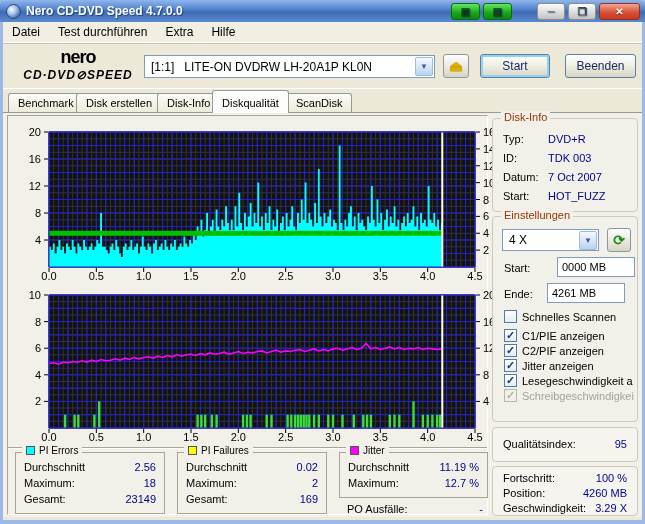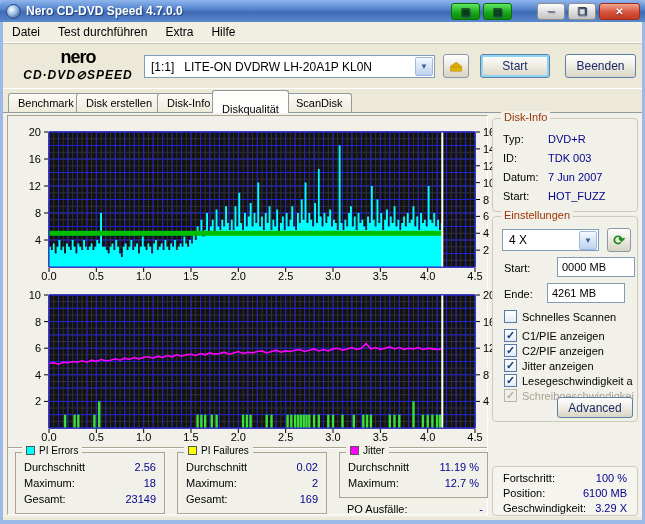--- a/index.html
+++ b/index.html
@@ -41,21 +41,21 @@
   .eject-glyph{color:#E0B000;font-size:14px;font-weight:bold;text-shadow:0 0 1px #7a5c00;}
   .xp-btn{position:absolute;height:24px;border:1px solid #5E7FA8;border-radius:3px;color:#1A2A66;
     background:linear-gradient(180deg,#FEFEFE,#EDEBE0 55%,#D9D5C4);font-size:12px;
     display:flex;align-items:center;justify-content:center;}
   .btn-default{box-shadow:inset 0 0 0 2px #8ED3F2;}
   
   .tabstrip{position:absolute;left:3px;top:90px;width:639px;height:23px;}
   .tab{position:absolute;top:3px;height:20px;padding:3px 9px 0;font-size:11px;color:#000;
     background:linear-gradient(180deg,#FCFBF7,#EDEAD9);border:1px solid #919B9C;border-bottom:none;
     border-radius:3px 3px 0 0;}
-  .tab-active{top:0;height:23px;padding-top:12px;background:#FDFDFB;z-index:3;box-shadow:inset 0 2px 0 #FFFFFF;}
+  .tab-active{top:0;height:23px;padding-top:6px;background:#FDFDFB;z-index:3;box-shadow:inset 0 2px 0 #FFFFFF;}
   .tabpage-line{position:absolute;left:3px;top:112px;width:639px;height:1px;background:#919B9C;}
   
   .content{position:absolute;left:3px;top:113px;width:639px;height:404px;background:#F2F1E9;}
   .left-panel{position:absolute;left:4px;top:2px;width:481px;height:400px;
     border-left:1px solid #A9A592;border-top:1px solid #A9A592;border-right:1px solid #fff;border-bottom:1px solid #fff;
     background:#F2F1E9;}
   .stats-sep{position:absolute;left:5px;top:334px;width:479px;height:2px;border-top:1px solid #A9A592;border-bottom:1px solid #fff;}
   .chartbox{position:absolute;left:0;}
   svg text{font-family:"Liberation Sans",sans-serif;}
   
@@ -336,21 +336,21 @@
     <div class="info-row" style="left:344px;top:390px;">PO Ausfälle:</div>
     <div class="info-row val" style="left:430px;top:390px;width:50px;text-align:right;">-</div>
 
     <div class="group" style="left:489px;top:5px;width:146px;height:94px;">
       <div class="group-title">Disk-Info</div>
       <div class="info-row" style="left:10px;top:14px;">Typ:</div>
       <div class="info-row val" style="left:55px;top:14px;">DVD+R</div>
       <div class="info-row" style="left:10px;top:33px;">ID:</div>
       <div class="info-row val" style="left:55px;top:33px;">TDK 003</div>
       <div class="info-row" style="left:10px;top:52px;">Datum:</div>
-      <div class="info-row val" style="left:55px;top:52px;">7 Jun 2007</div>
+      <div class="info-row val" style="left:55px;top:52px;">7 Oct 2007</div>
       <div class="info-row" style="left:10px;top:71px;">Start:</div>
       <div class="info-row val" style="left:55px;top:71px;">HOT_FUZZ</div>
     </div>
 
     <div class="group" style="left:489px;top:103px;width:146px;height:206px;">
       <div class="group-title">Einstellungen</div>
       <div class="combo" style="left:9px;top:12px;width:97px;height:22px;position:absolute;">
         <span class="combo-text">4 X</span>
         <span class="combo-btn">
             <span>▼</span>
@@ -381,28 +381,29 @@
           <span>Jitter anzeigen</span>
       </div>
       <div class="cb" style="left:11px;top:157px;">
         <span class="cb-box">✓</span>
           <span>Lesegeschwindigkeit a</span>
       </div>
       <div class="cb cb-dis" style="left:11px;top:172px;">
         <span class="cb-box">✓</span>
           <span>Schreibgeschwindigkei</span>
       </div>
-      <div class="xp-btn" style="left:64px;top:180px;width:76px;height:21px;position:absolute;">
-          <span>Advanced</span>
-        </div>
-    </div>
-
+    </div>
+
+    <div class="plainbox" style="left:489px;top:314px;width:146px;height:35px;">
+      <div class="info-row" style="left:10px;top:10px;">Qualitätsindex:</div>
+      <div class="info-row val" style="right:10px;top:10px;">95</div>
+    </div>
 
     <div class="plainbox" style="left:489px;top:353px;width:146px;height:50px;">
       <div class="info-row" style="left:10px;top:5px;">Fortschritt:</div>
       <div class="info-row val" style="right:10px;top:5px;">100 %</div>
       <div class="info-row" style="left:10px;top:20px;">Position:</div>
-      <div class="info-row val" style="right:10px;top:20px;">6100 MB</div>
+      <div class="info-row val" style="right:10px;top:20px;">4260 MB</div>
       <div class="info-row" style="left:10px;top:35px;">Geschwindigkeit:</div>
       <div class="info-row val" style="right:10px;top:35px;">3.29 X</div>
     </div>
   </div>
 </div>
 
 </body></html>

